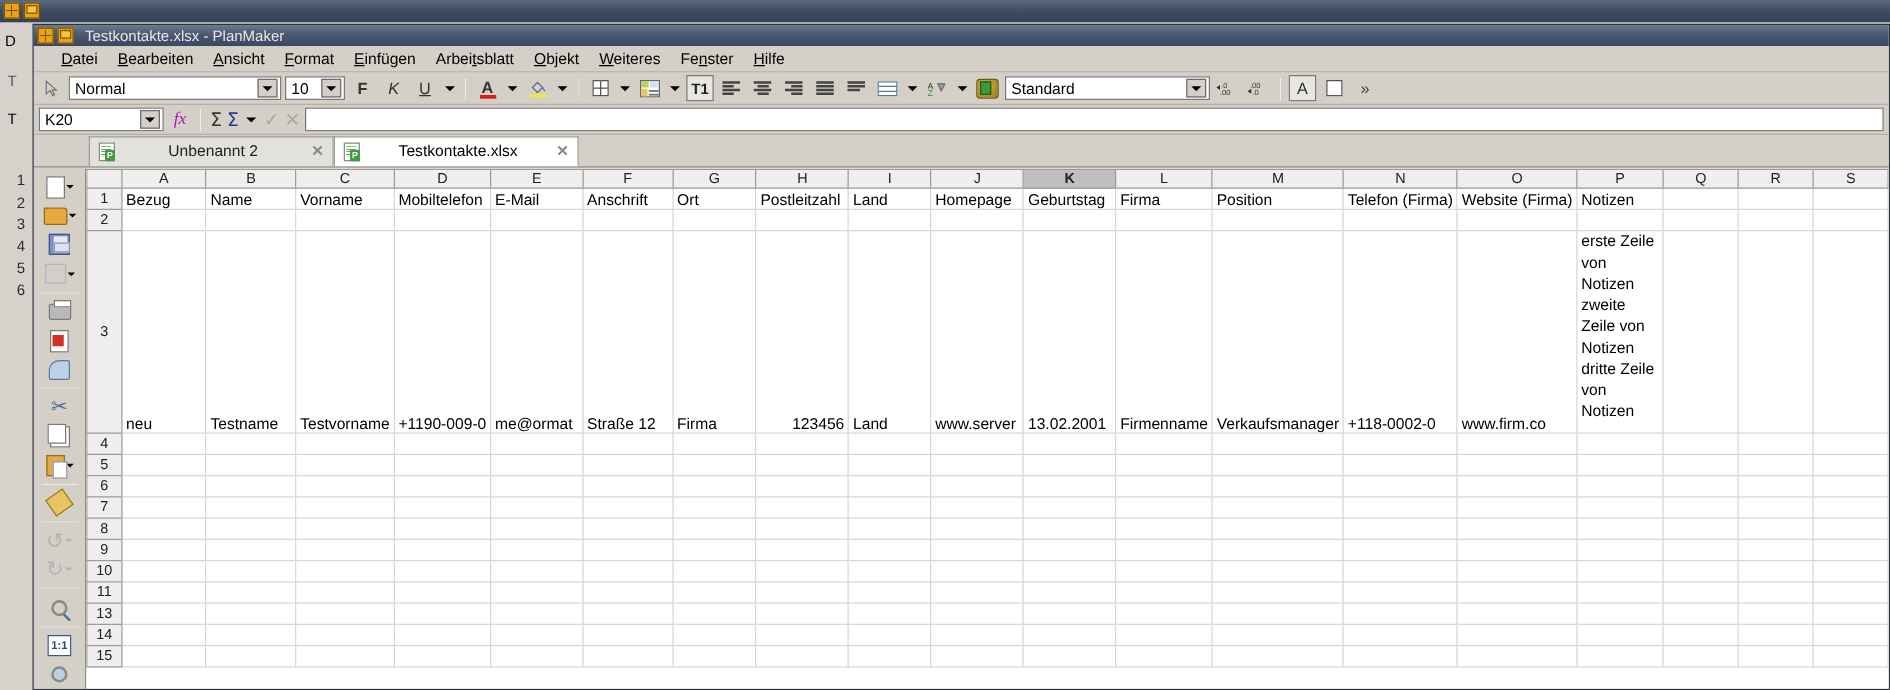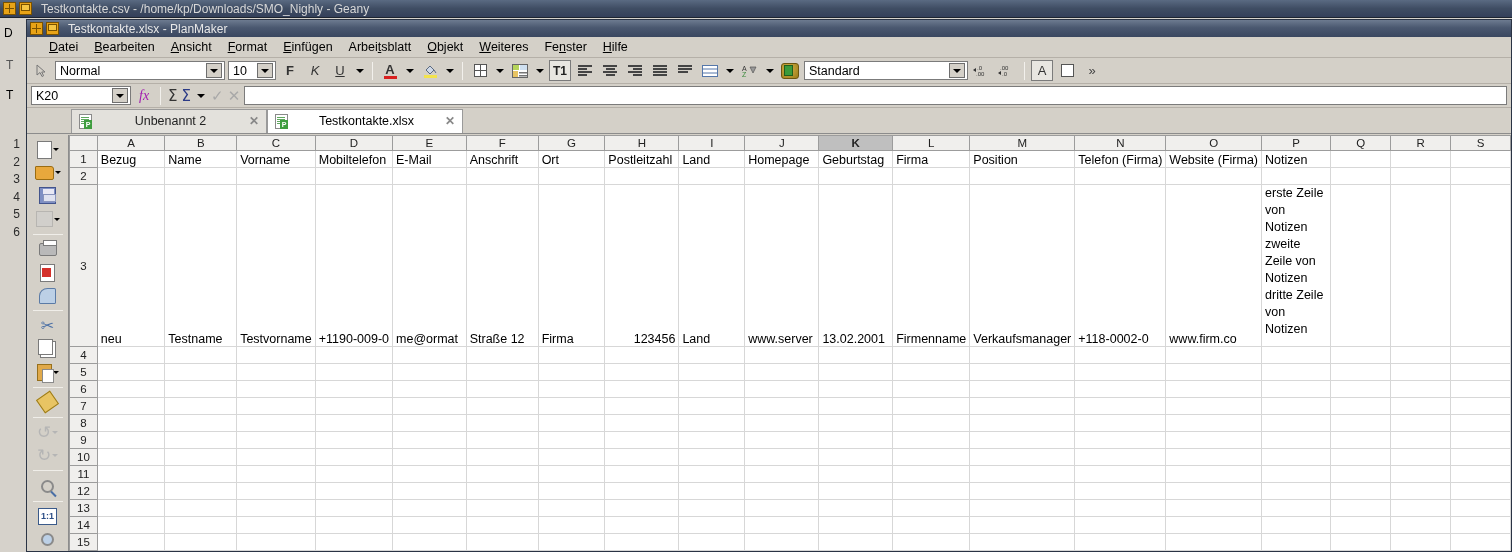--- a/index.html
+++ b/index.html
@@ -248,21 +248,20 @@
 </style>
 </head>
 <body>
 
 <div id="root">
 
   <div id="geany">
     <div class="titlebar">
       <div class="winbtn b1"></div>
       <div class="winbtn b2"></div>
-      <span class="title-text">Testkontakte.csv - /home/kp/Downloads/SMO_Nighly - Geany</span>
     </div>
     <div id="geany-body">
       <div id="geany-menu">D</div>
       <div id="geany-sidebar-mark">T</div>
       <div id="geany-tab">T</div>
       <div id="geany-linenums">
           <div>1</div>
           <div>2</div>
           <div>3</div>
           <div>4</div>
@@ -850,42 +849,20 @@
                   <td class="cell"></td>
                   <td class="cell"></td>
                   <td class="cell"></td>
                   <td class="cell"></td>
                   <td class="cell"></td>
                   <td class="cell"></td>
                   <td class="cell"></td>
                   <td class="cell"></td>
                 </tr>
                 <tr style="height: 17px;">
-                  <td class="rowhdr">12</td>
-                  <td class="cell"></td>
-                  <td class="cell"></td>
-                  <td class="cell"></td>
-                  <td class="cell"></td>
-                  <td class="cell"></td>
-                  <td class="cell"></td>
-                  <td class="cell"></td>
-                  <td class="cell"></td>
-                  <td class="cell"></td>
-                  <td class="cell"></td>
-                  <td class="cell"></td>
-                  <td class="cell"></td>
-                  <td class="cell"></td>
-                  <td class="cell"></td>
-                  <td class="cell"></td>
-                  <td class="cell"></td>
-                  <td class="cell"></td>
-                  <td class="cell"></td>
-                  <td class="cell"></td>
-                </tr>
-                <tr style="height: 17px;">
                   <td class="rowhdr">13</td>
                   <td class="cell"></td>
                   <td class="cell"></td>
                   <td class="cell"></td>
                   <td class="cell"></td>
                   <td class="cell"></td>
                   <td class="cell"></td>
                   <td class="cell"></td>
                   <td class="cell"></td>
                   <td class="cell"></td>

